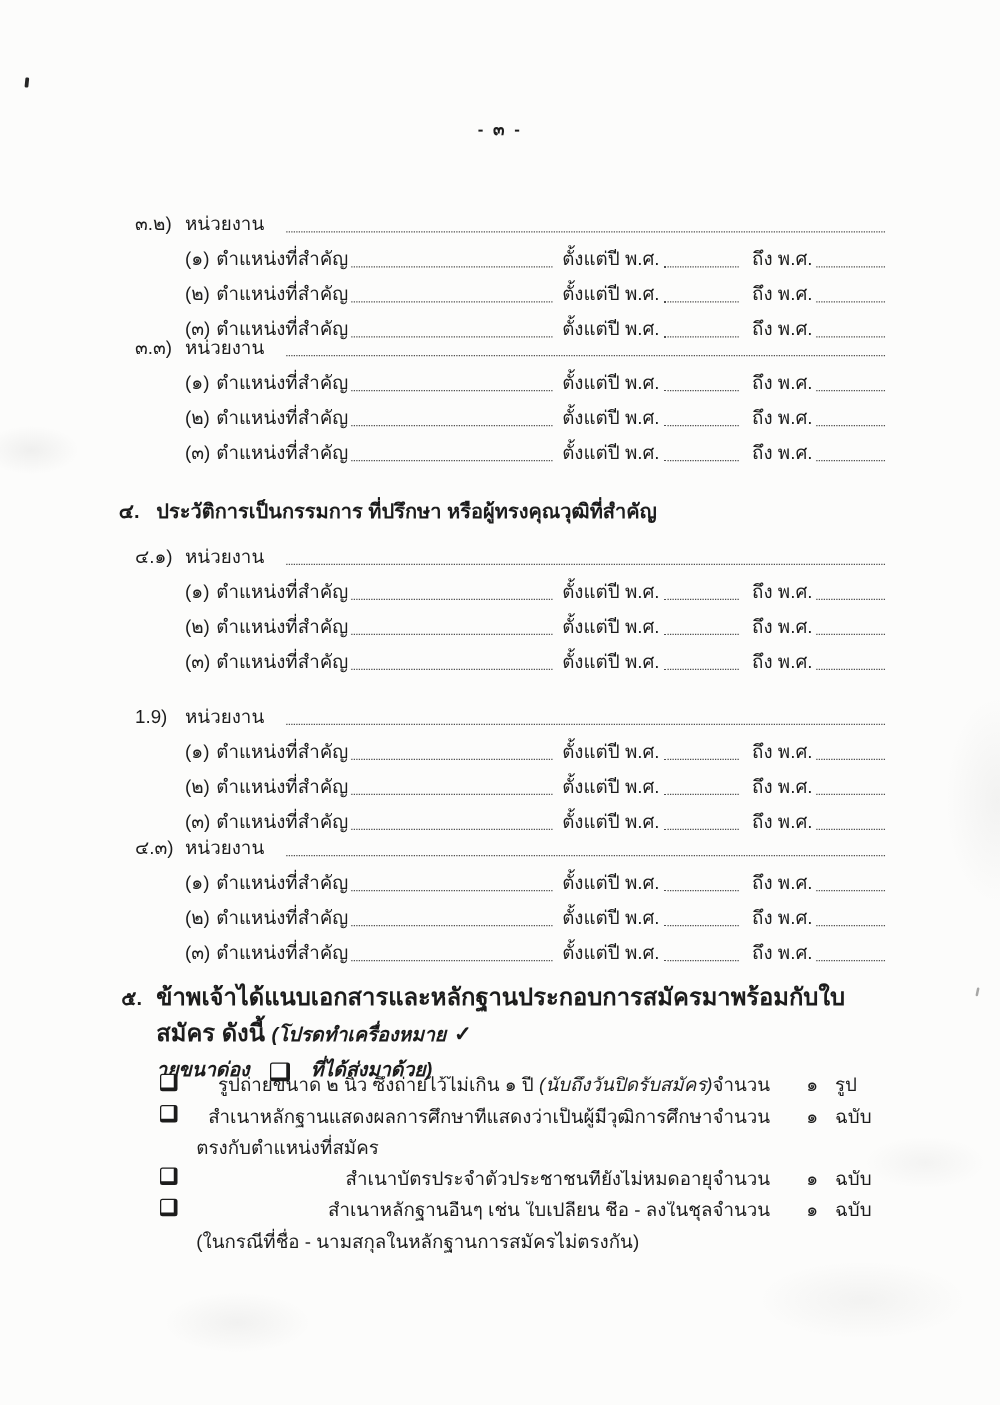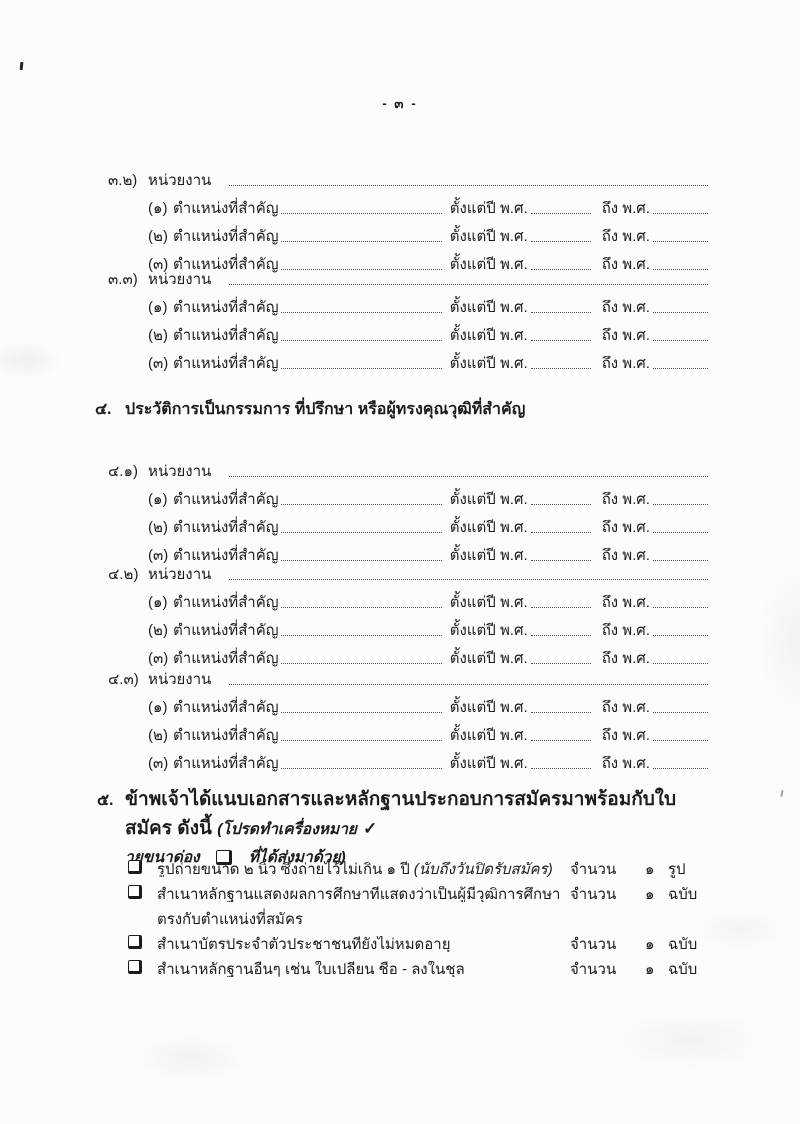--- a/index.html
+++ b/index.html
@@ -83,21 +83,21 @@
   .cb-heading{width:16px;height:15px;margin:0 17px 0 16px;}
 
   
   .attachments{left:128px;top:856px;width:600px;}
   .att-l1{
     display:grid;
     grid-template-columns:29px 413px 75px 23px auto;
     align-items:end;height:25px;padding-bottom:4px;box-sizing:border-box;
   }
   .att-l1 .cb{margin-bottom:0px;}
-  .att-text{line-height:1.05;white-space:nowrap;overflow:hidden;}
+  .att-text{line-height:1.05;white-space:nowrap;overflow:hidden;text-align:right;}
   .att-note{font-style:italic;}
   .att-l2{margin-left:29px;height:25px;display:flex;align-items:flex-end;
           padding-bottom:4px;box-sizing:border-box;line-height:1.05;}
 </style>
 </head>
 <body>
 
 <div class="page">
 
   <span class="abs tick" style="left:20px;top:62px;"></span>
@@ -167,21 +167,21 @@
         <div class="frow item-row">
     <span class="item-no">(๓)</span>
     <span class="lbl pos-lbl">ตำแหน่งที่สำคัญ</span>
     <span class="dots grow"></span>
     <span class="lbl from-lbl">ตั้งแต่ปี พ.ศ.</span>
     <span class="dots d-from"></span>
     <span class="lbl to-lbl">ถึง พ.ศ.</span>
     <span class="dots d-to"></span>
   </div>
       </div>
-      <div class="abs unit-block" style="top: 456px;">
+      <div class="abs unit-block" style="top: 431px;">
     <div class="frow">
       <span class="blk-no">๔.๑)</span>
       <span class="lbl unit-lbl">หน่วยงาน</span>
       <span class="dots grow"></span>
     </div>
   <div class="frow item-row">
     <span class="item-no">(๑)</span>
     <span class="lbl pos-lbl">ตำแหน่งที่สำคัญ</span>
     <span class="dots grow"></span>
     <span class="lbl from-lbl">ตั้งแต่ปี พ.ศ.</span>
@@ -203,21 +203,21 @@
     <span class="lbl pos-lbl">ตำแหน่งที่สำคัญ</span>
     <span class="dots grow"></span>
     <span class="lbl from-lbl">ตั้งแต่ปี พ.ศ.</span>
     <span class="dots d-from"></span>
     <span class="lbl to-lbl">ถึง พ.ศ.</span>
     <span class="dots d-to"></span>
   </div>
       </div>
       <div class="abs unit-block" style="top: 559px;">
     <div class="frow">
-      <span class="blk-no">๔.๒)</span>
+      <span class="blk-no">1.9)</span>
       <span class="lbl unit-lbl">หน่วยงาน</span>
       <span class="dots grow"></span>
     </div>
   <div class="frow item-row">
     <span class="item-no">(๑)</span>
     <span class="lbl pos-lbl">ตำแหน่งที่สำคัญ</span>
     <span class="dots grow"></span>
     <span class="lbl from-lbl">ตั้งแต่ปี พ.ศ.</span>
     <span class="dots d-from"></span>
     <span class="lbl to-lbl">ถึง พ.ศ.</span>
@@ -337,16 +337,17 @@
       <div class="att-item">
     <div class="att-l1">
       <span><span class="cb"></span></span>
       <span class="att-text">
         <span class="att-main">สำเนาหลักฐานอื่นๆ เช่น ใบเปลี่ยน ชื่อ - ลงในชุล</span><span class="att-note"></span>
       </span>
       <span class="lbl">จำนวน</span>
       <span class="lbl">๑</span>
       <span class="lbl">ฉบับ</span>
     </div>
+  <div class="att-l2">(ในกรณีที่ชื่อ - นามสกุลในหลักฐานการสมัครไม่ตรงกัน)</div>
       </div>
     </div>
 
 </div>
 
 </body></html>

